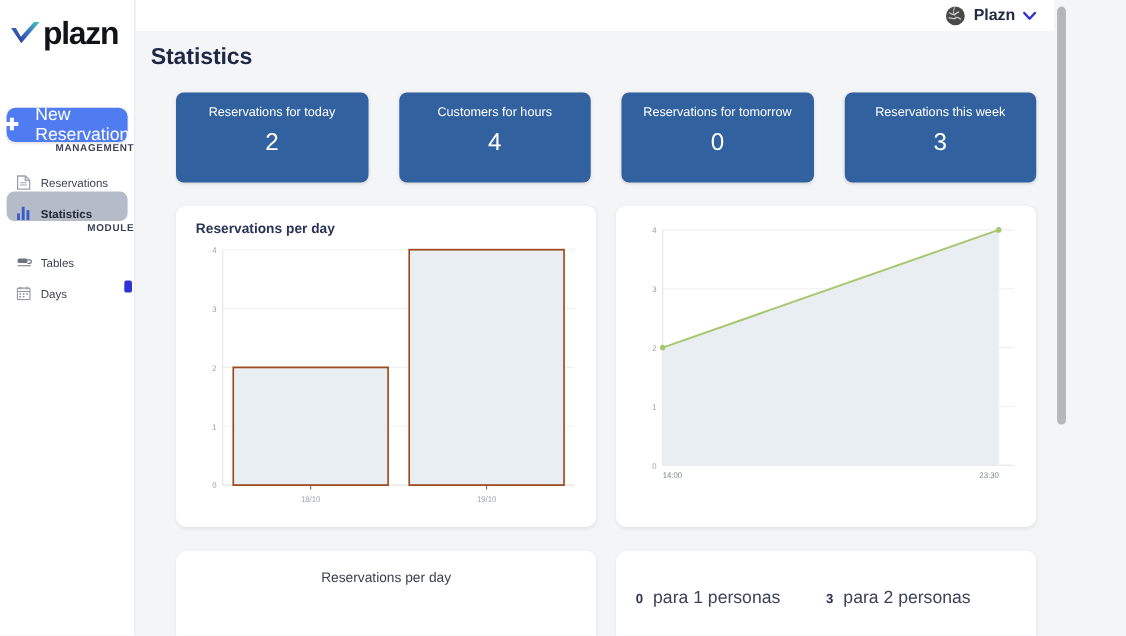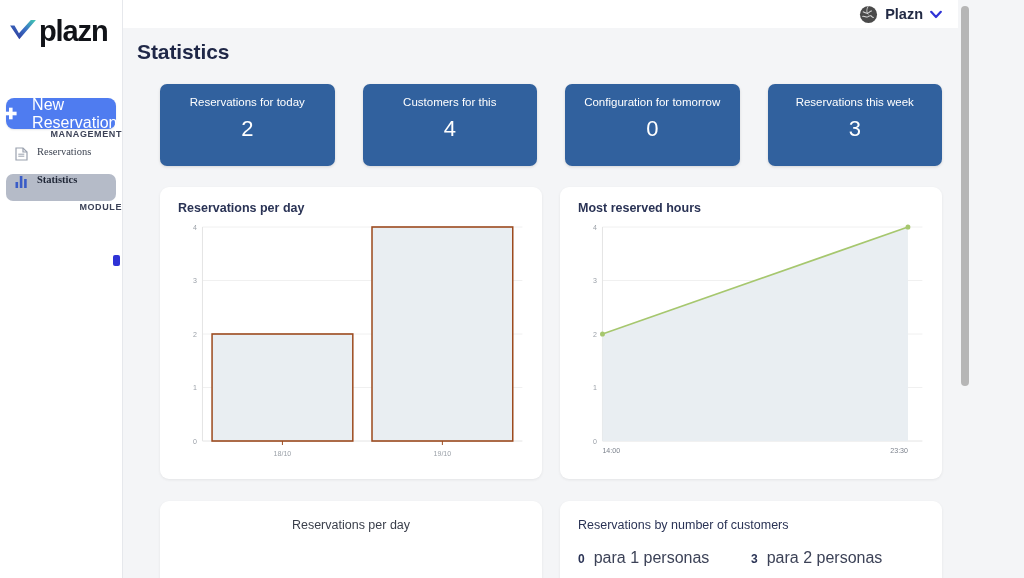--- a/index.html
+++ b/index.html
@@ -47,29 +47,28 @@
   }
   .new-res-btn .lbl { color: #fff; font-size: 16px; margin-left: 10px; }
 
   .nav-section {
     font-size: 9px; font-weight: bold; color: #3c4257;
     letter-spacing: .6px;
     padding: 0 0 0 11px;
     margin-bottom: 7px; text-align: right;
   }
   .nav-item {
-    display: flex; align-items: flex-start; gap: 8px;
+    display: flex; align-items: flex-end; gap: 8px;
     height: 27px;
     margin: 1px 6px;
     padding-left: 8px;
     border-radius: 7px;
     cursor: pointer;
     font-size: 10.5px;
     color: #3d4452;
-    font-family: Liberation Serif, serif;
   }
   .nav-item.active { background: #b5bbc8; color: #1e2535; font-weight: bold; }
   .nav-item .ic { width: 15px; height: 15px; display: flex; align-items: center; justify-content: center; flex: 0 0 15px; }
   .nav-item .ic svg { display: block; }
 
   .collapse-handle {
     position: absolute;
     left: 113px; top: 255px;
     width: 7px; height: 11px;
     background: #2f33d6;
@@ -217,22 +216,49 @@
             <rect x="0.5" y="7" width="2.6" height="6" fill="#3a5cc7"></rect>
             <rect x="4.8" y="1" width="2.6" height="12" fill="#3a5cc7"></rect>
             <rect x="9.1" y="4" width="2.6" height="9" fill="#3a5cc7"></rect>
           </svg>
       </span>
       <span>Statistics</span>
     </div>
 
     <div class="nav-section">MODULE</div>
 
-
-
+    <div class="nav-item">
+      <span class="ic">
+        <svg width="14" height="12" viewBox="0 0 14 12">
+            <rect x="1" y="2" width="9" height="4.2" rx="1.4" fill="#6d7480"></rect>
+            <path d="M10 3.2h2a1.6 1.6 0 0 1 0 3.2h-2" fill="none" stroke="#6d7480" stroke-width="1.1"></path>
+            <path d="M1 8.6h12" stroke="#6d7480" stroke-width="1.1"></path>
+          </svg>
+      </span>
+      <span>Tables</span>
+    </div>
+
+
+    <div class="nav-item">
+      <span class="ic">
+        <svg width="13" height="13" viewBox="0 0 13 13">
+            <rect x="0.7" y="2" width="11.6" height="10.3" rx="1" fill="none" stroke="#8e95a2" stroke-width="1.1"></rect>
+            <path d="M0.7 5h11.6" stroke="#8e95a2" stroke-width="1.1"></path>
+            <path d="M3.4 0.7v2.4M9.6 0.7v2.4" stroke="#8e95a2" stroke-width="1.1"></path>
+            <g fill="#8e95a2">
+              <rect x="2.6" y="6.6" width="1.5" height="1.4"></rect>
+              <rect x="5.7" y="6.6" width="1.5" height="1.4"></rect>
+              <rect x="8.8" y="6.6" width="1.5" height="1.4"></rect>
+              <rect x="2.6" y="9.1" width="1.5" height="1.4"></rect>
+              <rect x="5.7" y="9.1" width="1.5" height="1.4"></rect>
+            </g>
+          </svg>
+      </span>
+      <span>Days</span>
+    </div>
 
 
 
     <div class="collapse-handle"></div>
   </aside>
 
   <main class="main">
 
     <div class="topbar">
       <div class="usermenu">
@@ -251,25 +277,25 @@
     <div class="page-title">Statistics</div>
 
     <div class="content">
 
       <div class="stat-row">
         <div class="stat-card">
           <div class="lbl">Reservations for today</div>
           <div class="val">2</div>
         </div>
         <div class="stat-card">
-          <div class="lbl">Customers for this</div>
+          <div class="lbl">Customers for hours</div>
           <div class="val">4</div>
         </div>
         <div class="stat-card">
-          <div class="lbl">Configuration for tomorrow</div>
+          <div class="lbl">Reservations for tomorrow</div>
           <div class="val">0</div>
         </div>
         <div class="stat-card">
           <div class="lbl">Reservations this week</div>
           <div class="val">3</div>
         </div>
       </div>
 
       <div class="chart-row">
 
@@ -292,21 +318,20 @@
                 <line x1="111" y1="222" x2="111" y2="226" stroke="#9c4a1e" stroke-width="1"></line>
                 <text x="111" y="237" text-anchor="middle" font-size="7.5" fill="#9aa0a8" font-family="&quot;Liberation Sans&quot;, sans-serif">18/10</text>
                 <rect x="206.2" y="8" width="149.6" height="214" fill="#e9eef2" stroke="#9c4a1e" stroke-width="1.6"></rect>
                 <line x1="281" y1="222" x2="281" y2="226" stroke="#9c4a1e" stroke-width="1"></line>
                 <text x="281" y="237" text-anchor="middle" font-size="7.5" fill="#9aa0a8" font-family="&quot;Liberation Sans&quot;, sans-serif">19/10</text>
               </svg>
           </div>
         </div>
 
         <div class="chart-card">
-          <div class="c-title">Most reserved hours</div>
           <div class="chart-area">
             <svg id="areaChart" viewBox="0 0 372 250" preserveAspectRatio="none">
                 <text x="20" y="225" text-anchor="end" font-size="7.5" fill="#9aa0a8" font-family="&quot;Liberation Sans&quot;, sans-serif">0</text>
                 <line x1="26" y1="168.5" x2="366" y2="168.5" stroke="#f0f0f0" stroke-width="1"></line>
                 <text x="20" y="171.5" text-anchor="end" font-size="7.5" fill="#9aa0a8" font-family="&quot;Liberation Sans&quot;, sans-serif">1</text>
                 <line x1="26" y1="115" x2="366" y2="115" stroke="#f0f0f0" stroke-width="1"></line>
                 <text x="20" y="118" text-anchor="end" font-size="7.5" fill="#9aa0a8" font-family="&quot;Liberation Sans&quot;, sans-serif">2</text>
                 <line x1="26" y1="61.5" x2="366" y2="61.5" stroke="#f0f0f0" stroke-width="1"></line>
                 <text x="20" y="64.5" text-anchor="end" font-size="7.5" fill="#9aa0a8" font-family="&quot;Liberation Sans&quot;, sans-serif">3</text>
                 <line x1="26" y1="8" x2="366" y2="8" stroke="#f0f0f0" stroke-width="1"></line>
@@ -322,21 +347,20 @@
               </svg>
           </div>
         </div>
       </div>
 
       <div class="chart-row-2">
         <div class="chart-card-2">
           <div class="c2-title-center">Reservations per day</div>
         </div>
         <div class="chart-card-2">
-          <div class="c2-title-left">Reservations by number of customers</div>
           <div class="legend-row">
             <div class="legend-col">
               <span class="legend-num">0</span>
               <span class="legend-lbl">para 1 personas</span>
             </div>
             <div class="legend-col">
               <span class="legend-num">3</span>
               <span class="legend-lbl">para 2 personas</span>
             </div>
           </div>

